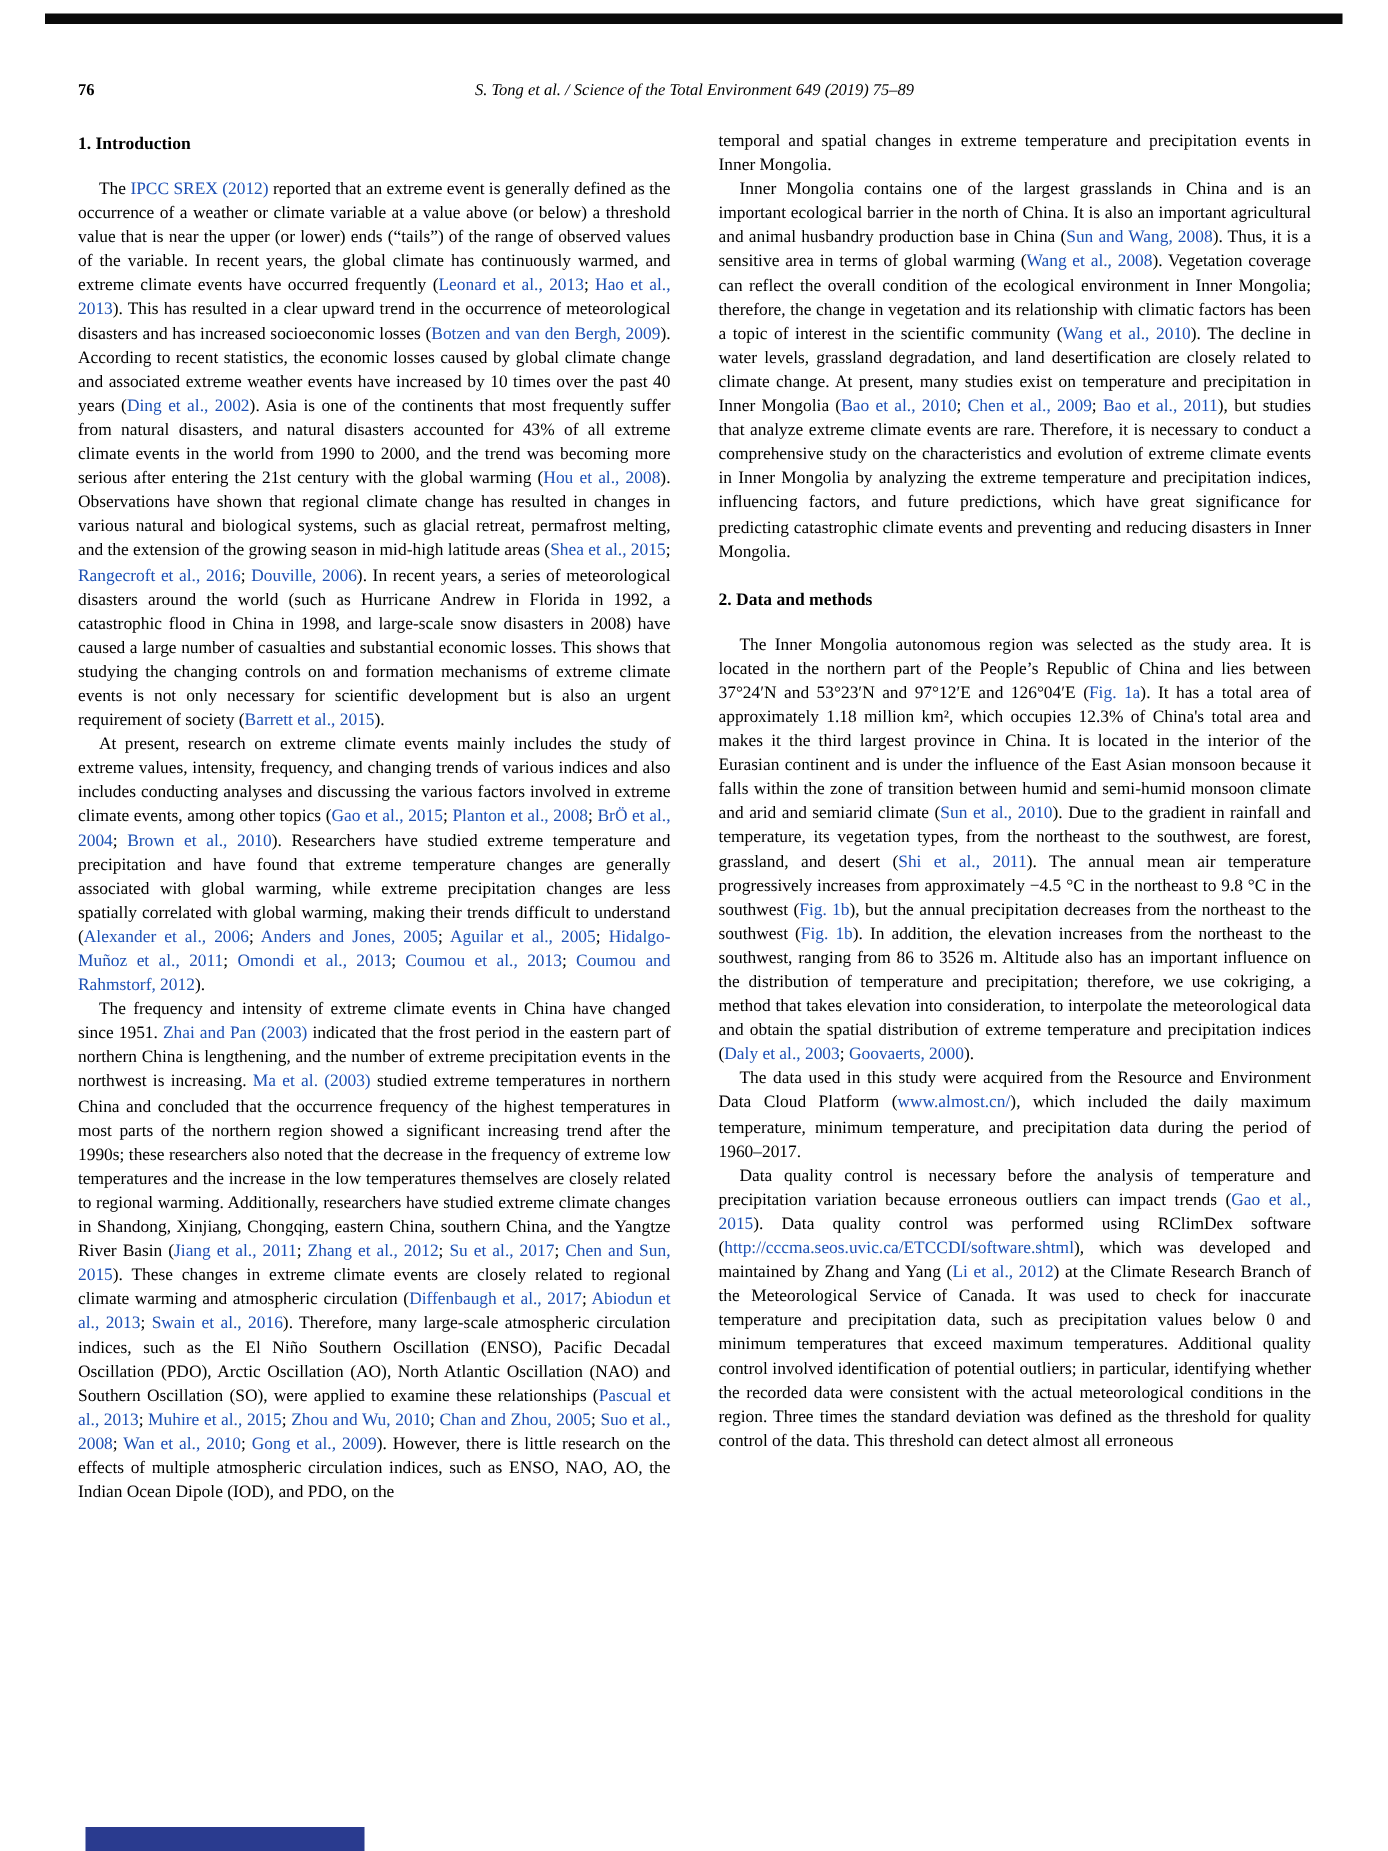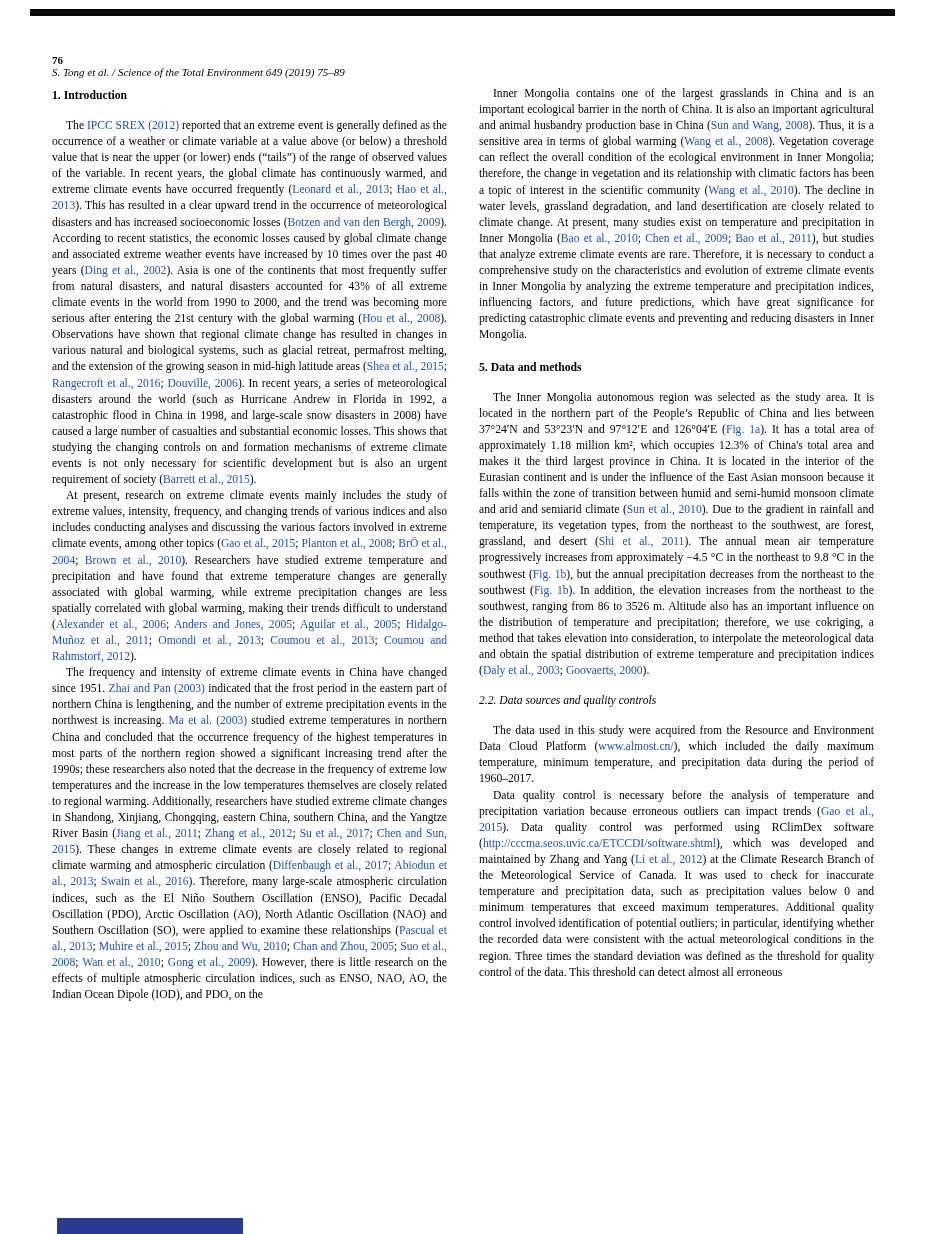--- a/index.html
+++ b/index.html
@@ -4,21 +4,21 @@
 <style>
   * { margin:0; padding:0; box-sizing:border-box; }
   html, body { background:#ffffff; }
   body {
     width:925px; height:1234px; position:relative; overflow:hidden;
     font-family:"Liberation Serif", serif; color:#000;
   }
   .top-bar { position:absolute; top:9px; left:30px; width:865px; height:7px; background:var(--top-bar,#000); }
   .page-header { position:absolute; top:54px; left:52px; width:822px; height:16px; font-size:11px; }
   .page-number { position:absolute; left:0; top:0;font-weight:bold; }
-  .running-head { position:absolute; left:0; right:0; top:12px; font-style:italic; }
+  .running-head { position:absolute; left:0; right:0; top:0; text-align:center; font-style:italic; }
   .content { position:absolute; top:86px; left:52px; width:822px; display:flex; gap:32px; }
   .column { width:395px; }
   p.para {
     font-size:11.6px; line-height:16.1px; text-align:justify; text-indent:14px;
     hyphens:auto; -webkit-hyphens:auto; margin:0;
   }
   p.para.noindent { text-indent:0; }
   .sec-heading { font-weight:bold; font-size:11.7px; line-height:16px; margin:16px 0 14px 0; }
   .column > .sec-heading:first-child { margin-top:2px; }
   .sub-heading { font-style:italic; font-size:11.6px; line-height:16px; margin:14px 0; }
@@ -36,22 +36,22 @@
 </header>
 
 <main class="content">
   <div class="column">
       <div class="sec-heading">1. Introduction</div>
       <p class="para">The <a class="cite">IPCC SREX (2012)</a> reported that an extreme event is generally defined as the occurrence of a weather or climate variable at a value above (or below) a threshold value that is near the upper (or lower) ends (“tails”) of the range of observed values of the variable. In recent years, the global climate has continuously warmed, and extreme climate events have occurred frequently (<a class="cite">Leonard et al., 2013</a>; <a class="cite">Hao et al., 2013</a>). This has resulted in a clear upward trend in the occurrence of meteorological disasters and has increased socioeconomic losses (<a class="cite">Botzen and van den Bergh, 2009</a>). According to recent statistics, the economic losses caused by global climate change and associated extreme weather events have increased by 10 times over the past 40 years (<a class="cite">Ding et al., 2002</a>). Asia is one of the continents that most frequently suffer from natural disasters, and natural disasters accounted for 43% of all extreme climate events in the world from 1990 to 2000, and the trend was becoming more serious after entering the 21st century with the global warming (<a class="cite">Hou et al., 2008</a>). Observations have shown that regional climate change has resulted in changes in various natural and biological systems, such as glacial retreat, permafrost melting, and the extension of the growing season in mid-high latitude areas (<a class="cite">Shea et al., 2015</a>; <a class="cite">Rangecroft et al., 2016</a>; <a class="cite">Douville, 2006</a>). In recent years, a series of meteorological disasters around the world (such as Hurricane Andrew in Florida in 1992, a catastrophic flood in China in 1998, and large-scale snow disasters in 2008) have caused a large number of casualties and substantial economic losses. This shows that studying the changing controls on and formation mechanisms of extreme climate events is not only necessary for scientific development but is also an urgent requirement of society (<a class="cite">Barrett et al., 2015</a>).</p>
       <p class="para">At present, research on extreme climate events mainly includes the study of extreme values, intensity, frequency, and changing trends of various indices and also includes conducting analyses and discussing the various factors involved in extreme climate events, among other topics (<a class="cite">Gao et al., 2015</a>; <a class="cite">Planton et al., 2008</a>; <a class="cite">BrÖ et al., 2004</a>; <a class="cite">Brown et al., 2010</a>). Researchers have studied extreme temperature and precipitation and have found that extreme temperature changes are generally associated with global warming, while extreme precipitation changes are less spatially correlated with global warming, making their trends difficult to understand (<a class="cite">Alexander et al., 2006</a>; <a class="cite">Anders and Jones, 2005</a>; <a class="cite">Aguilar et al., 2005</a>; <a class="cite">Hidalgo-Muñoz et al., 2011</a>; <a class="cite">Omondi et al., 2013</a>; <a class="cite">Coumou et al., 2013</a>; <a class="cite">Coumou and Rahmstorf, 2012</a>).</p>
       <p class="para">The frequency and intensity of extreme climate events in China have changed since 1951. <a class="cite">Zhai and Pan (2003)</a> indicated that the frost period in the eastern part of northern China is lengthening, and the number of extreme precipitation events in the northwest is increasing. <a class="cite">Ma et al. (2003)</a> studied extreme temperatures in northern China and concluded that the occurrence frequency of the highest temperatures in most parts of the northern region showed a significant increasing trend after the 1990s; these researchers also noted that the decrease in the frequency of extreme low temperatures and the increase in the low temperatures themselves are closely related to regional warming. Additionally, researchers have studied extreme climate changes in Shandong, Xinjiang, Chongqing, eastern China, southern China, and the Yangtze River Basin (<a class="cite">Jiang et al., 2011</a>; <a class="cite">Zhang et al., 2012</a>; <a class="cite">Su et al., 2017</a>; <a class="cite">Chen and Sun, 2015</a>). These changes in extreme climate events are closely related to regional climate warming and atmospheric circulation (<a class="cite">Diffenbaugh et al., 2017</a>; <a class="cite">Abiodun et al., 2013</a>; <a class="cite">Swain et al., 2016</a>). Therefore, many large-scale atmospheric circulation indices, such as the El Niño Southern Oscillation (ENSO), Pacific Decadal Oscillation (PDO), Arctic Oscillation (AO), North Atlantic Oscillation (NAO) and Southern Oscillation (SO), were applied to examine these relationships (<a class="cite">Pascual et al., 2013</a>; <a class="cite">Muhire et al., 2015</a>; <a class="cite">Zhou and Wu, 2010</a>; <a class="cite">Chan and Zhou, 2005</a>; <a class="cite">Suo et al., 2008</a>; <a class="cite">Wan et al., 2010</a>; <a class="cite">Gong et al., 2009</a>). However, there is little research on the effects of multiple atmospheric circulation indices, such as ENSO, NAO, AO, the Indian Ocean Dipole (IOD), and PDO, on the</p>
     </div>
   <div class="column">
+      <p class="para noindent">temporal and spatial changes in extreme temperature and precipitation events in Inner Mongolia.</p>
       <p class="para">Inner Mongolia contains one of the largest grasslands in China and is an important ecological barrier in the north of China. It is also an important agricultural and animal husbandry production base in China (<a class="cite">Sun and Wang, 2008</a>). Thus, it is a sensitive area in terms of global warming (<a class="cite">Wang et al., 2008</a>). Vegetation coverage can reflect the overall condition of the ecological environment in Inner Mongolia; therefore, the change in vegetation and its relationship with climatic factors has been a topic of interest in the scientific community (<a class="cite">Wang et al., 2010</a>). The decline in water levels, grassland degradation, and land desertification are closely related to climate change. At present, many studies exist on temperature and precipitation in Inner Mongolia (<a class="cite">Bao et al., 2010</a>; <a class="cite">Chen et al., 2009</a>; <a class="cite">Bao et al., 2011</a>), but studies that analyze extreme climate events are rare. Therefore, it is necessary to conduct a comprehensive study on the characteristics and evolution of extreme climate events in Inner Mongolia by analyzing the extreme temperature and precipitation indices, influencing factors, and future predictions, which have great significance for predicting catastrophic climate events and preventing and reducing disasters in Inner Mongolia.</p>
-      <div class="sec-heading">5. Data and methods</div>
+      <div class="sec-heading">2. Data and methods</div>
       <p class="para">The Inner Mongolia autonomous region was selected as the study area. It is located in the northern part of the People’s Republic of China and lies between 37°24′N and 53°23′N and 97°12′E and 126°04′E (<a class="cite">Fig. 1a</a>). It has a total area of approximately 1.18 million km², which occupies 12.3% of China's total area and makes it the third largest province in China. It is located in the interior of the Eurasian continent and is under the influence of the East Asian monsoon because it falls within the zone of transition between humid and semi-humid monsoon climate and arid and semiarid climate (<a class="cite">Sun et al., 2010</a>). Due to the gradient in rainfall and temperature, its vegetation types, from the northeast to the southwest, are forest, grassland, and desert (<a class="cite">Shi et al., 2011</a>). The annual mean air temperature progressively increases from approximately −4.5 °C in the northeast to 9.8 °C in the southwest (<a class="cite">Fig. 1b</a>), but the annual precipitation decreases from the northeast to the southwest (<a class="cite">Fig. 1b</a>). In addition, the elevation increases from the northeast to the southwest, ranging from 86 to 3526 m. Altitude also has an important influence on the distribution of temperature and precipitation; therefore, we use cokriging, a method that takes elevation into consideration, to interpolate the meteorological data and obtain the spatial distribution of extreme temperature and precipitation indices (<a class="cite">Daly et al., 2003</a>; <a class="cite">Goovaerts, 2000</a>).</p>
-      <div class="sub-heading">2.2. Data sources and quality controls</div>
       <p class="para">The data used in this study were acquired from the Resource and Environment Data Cloud Platform (<a class="cite">www.almost.cn/</a>), which included the daily maximum temperature, minimum temperature, and precipitation data during the period of 1960–2017.</p>
       <p class="para">Data quality control is necessary before the analysis of temperature and precipitation variation because erroneous outliers can impact trends (<a class="cite">Gao et al., 2015</a>). Data quality control was performed using RClimDex software (<a class="cite">http://cccma.seos.uvic.ca/ETCCDI/software.shtml</a>), which was developed and maintained by Zhang and Yang (<a class="cite">Li et al., 2012</a>) at the Climate Research Branch of the Meteorological Service of Canada. It was used to check for inaccurate temperature and precipitation data, such as precipitation values below 0 and minimum temperatures that exceed maximum temperatures. Additional quality control involved identification of potential outliers; in particular, identifying whether the recorded data were consistent with the actual meteorological conditions in the region. Three times the standard deviation was defined as the threshold for quality control of the data. This threshold can detect almost all erroneous</p>
     </div>
 </main>
 
 <div class="figure-strip"></div>
 
 </body></html>

